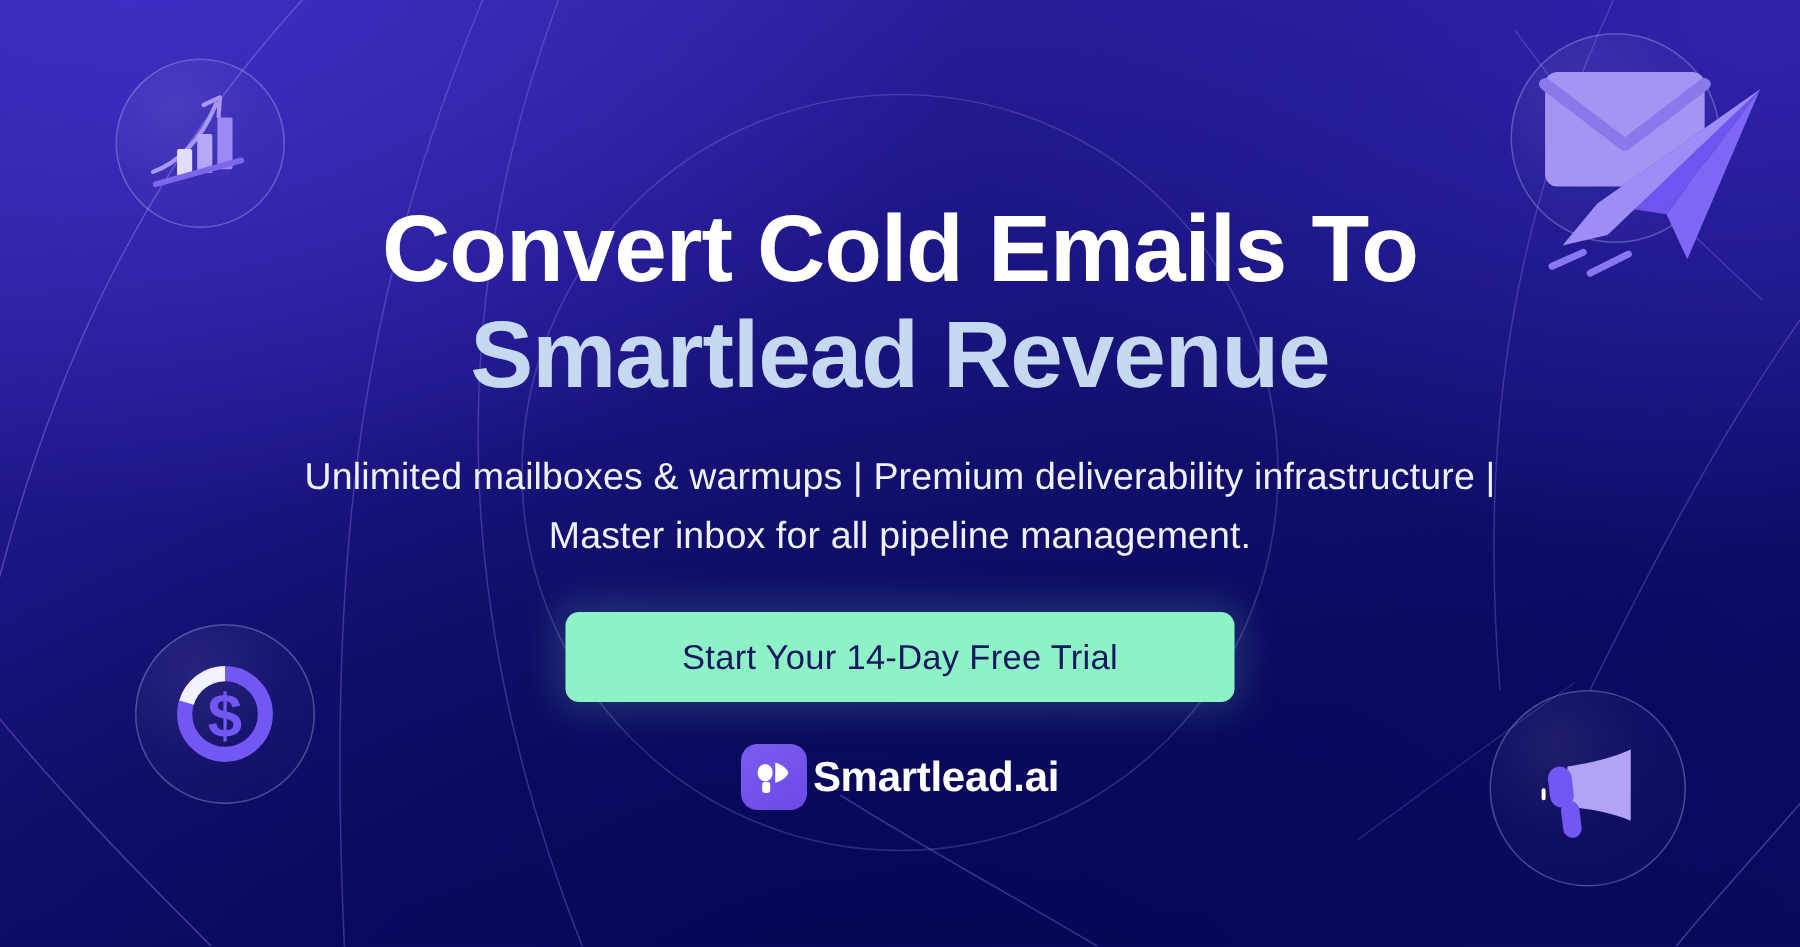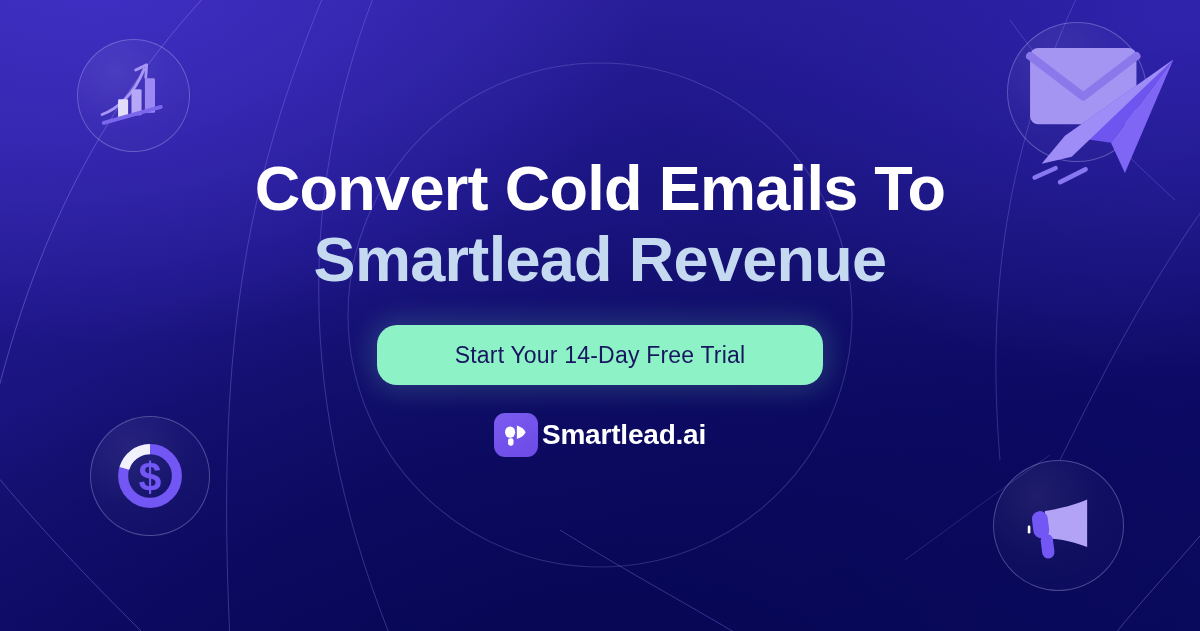--- a/index.html
+++ b/index.html
@@ -57,21 +57,21 @@
   }
 
   .headline {
     margin-top:131px;
     text-align:center;
     font-size:63px;
     font-weight:bold;
     letter-spacing:-0.7px;
     line-height:1.12;
   }
-  .headline .l1 { display:block; color:#ffffff;margin-top:22px; }
+  .headline .l1 { display:block; color:#ffffff; }
   .headline .l2 { display:block; color:#c5d9f0; }
 
   .subtitle {
     margin-top:27px;
     width:820px;
     text-align:center;
     font-size:25px;
     font-weight:400;
     line-height:1.56;
     color:#eef2fb;
@@ -80,21 +80,21 @@
 
   .cta-wrap {
     margin-top:31px;
     position:relative;
   }
   .cta-button {
     display:block;
     width:446px;
     height:60px;
     border:none;
-    border-radius:20px;
+    border-radius:9px;
     background:#8df2c6;
     color:#16175e;
     font-family:"Liberation Sans", sans-serif;
     font-size:23px;
     font-weight:400;
     letter-spacing:0.2px;
     cursor:pointer;
     box-shadow:0 0 26px 6px rgba(141,242,198,0.18);
   }
 
@@ -184,20 +184,21 @@
     </svg>
   </div>
 
   <div class="content">
 
     <h1 class="headline">
       <span class="l1">Convert Cold Emails To</span>
       <span class="l2">Smartlead Revenue</span>
     </h1>
 
+    <p class="subtitle">Unlimited mailboxes &amp; warmups  |  Premium deliverability infrastructure   |   Master inbox for all pipeline management.</p>
 
     <div class="cta-wrap">
       <button class="cta-button">Start Your 14-Day Free Trial</button>
     </div>
 
     <div class="brand">
       <span class="brand-mark">
         <svg viewBox="0 0 40 40" width="27" height="27" aria-hidden="true">
           <ellipse cx="12" cy="15" rx="7.5" ry="8.5" fill="#ffffff"></ellipse>
           <path d="M 22 5 L 22 25 C 28 23, 33 20, 35 15 C 33 10, 28 7, 22 5 Z" fill="#ffffff"></path>

